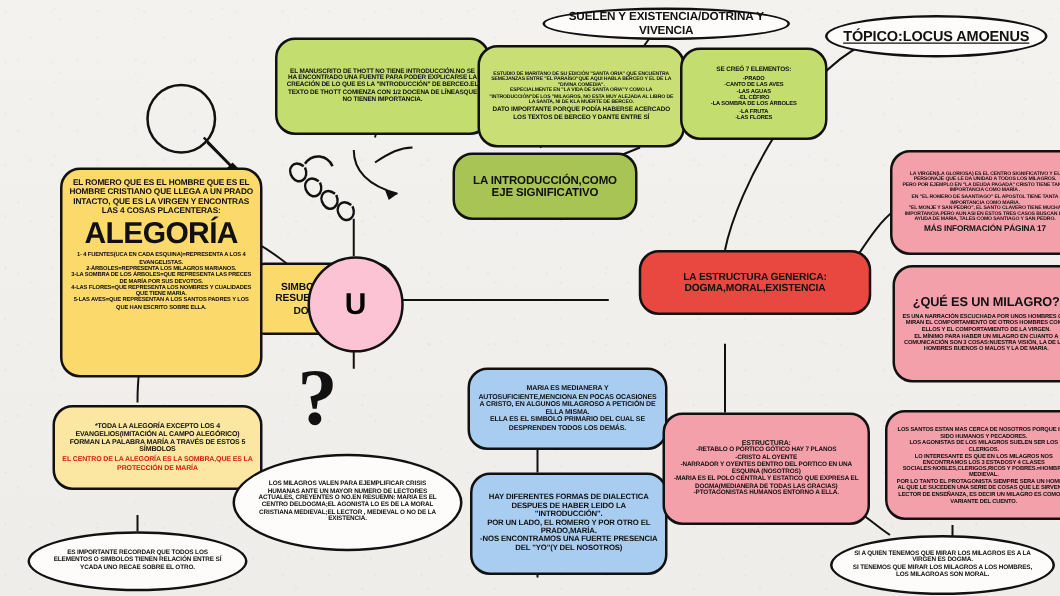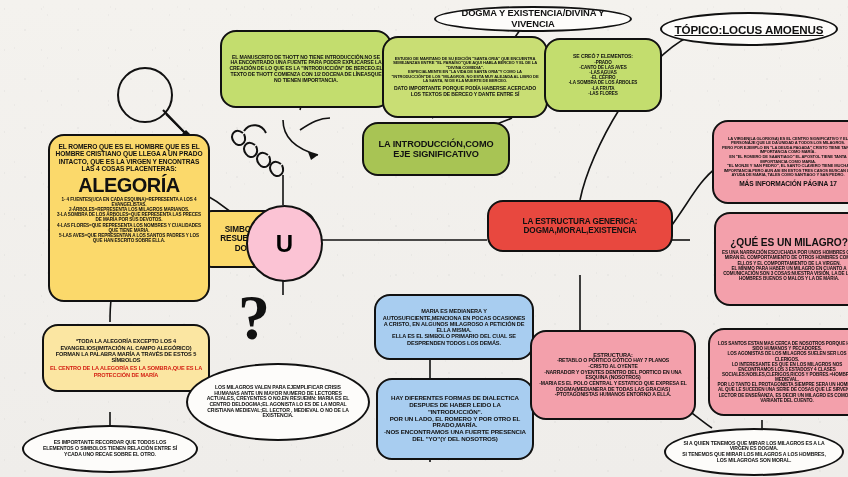--- a/index.html
+++ b/index.html
@@ -52,21 +52,21 @@
 
   .t4{font-size:4.1px;}
   .t45{font-size:4.6px;}
   .t5{font-size:5.1px;}
   .t55{font-size:5.6px;}
   .t6{font-size:6.2px;}
   .t65{font-size:6.6px;}
   .t8{font-size:8.2px;}
   .t9{font-size:9.2px;}
   .t10{font-size:10.2px;}
-  .t22{font-size:20px;letter-spacing:-.5px;}
+  .t22{font-size:24px;letter-spacing:-.5px;}
 
   .hdr{font-size:9.4px;}
   .big{font-size:19px;}
 
   .redtext{color:#d41f12;}
   .block{white-space:pre-line;}
   .gap{margin-top:2px;}
 
   .qmark{
     position:absolute;left:238px;top:286px;
@@ -147,21 +147,21 @@
     <path d="M318 155 l -10 -3 l 3 8 z"></path>
     <path d="M186 185 l 9 -5 l -1 9 z" transform="translate(-4,0)"></path>
   </g>
 
   <g fill="none" stroke="#111" stroke-width="1.6">
     <path d="M300 130 C 312 122, 320 118, 330 118"></path>
   </g>
 </svg>
 
 <div class="node ell white hdr" style="left:434px;top:6px;width:198px;height:26px;">
-  <span>DOGMA Y EXISTENCIA/DIVINA Y VIVENCIA</span>
+  <span>SUELEN Y EXISTENCIA/DOTRINA Y VIVENCIA</span>
 </div>
 
 <div class="node ell white big" style="left:660px;top:12px;width:178px;height:34px;">
   <span style="font-size:11.6px;text-decoration:underline;">TÓPICO:LOCUS AMOENUS</span>
 </div>
 
 <div class="node rr green t5" style="left:196px;top:30px;width:172px;height:78px;">
   <span class="block">EL MANUSCRITO DE THOTT NO TIENE INTRODUCCIÓN.NO SE HA ENCONTRADO UNA FUENTE PARA PODER EXPLICARSE LA CREACIÓN DE LO QUE ES LA "INTRODUCCIÓN" DE BERCEO.EL TEXTO DE THOTT COMIENZA CON 1/2 DOCENA DE LÍNEASQUE NO TIENEN IMPORTANCIA.</span>
 </div>
 
@@ -191,21 +191,21 @@
 </div>
 
 <div class="qmark">
   <span>?</span>
 </div>
 
 <div class="node rr yellow t8" style="left:172px;top:210px;width:120px;height:58px;">
   <span class="block">SIMBOLOS QUE RESUELVEN ESTA DOCTRINA</span>
 </div>
 
-<div class="node rr red t8" style="left:463px;top:200px;width:186px;height:52px;">
+<div class="node rr red t8" style="left:487px;top:200px;width:186px;height:52px;">
   <span class="block">LA ESTRUCTURA GENERICA: DOGMA,MORAL,EXISTENCIA</span>
 </div>
 
 <div class="node rr yellow" style="left:24px;top:134px;width:162px;height:168px;padding:5px 4px;justify-content:flex-start;">
   <span class="block t65" style="margin-top:2px;">EL ROMERO QUE ES EL HOMBRE QUE ES EL HOMBRE CRISTIANO QUE LLEGA A UN PRADO INTACTO, QUE ES LA VIRGEN Y ENCONTRAS LAS 4 COSAS PLACENTERAS:</span>
   <span class="t22" style="margin:1px 0 1px;">ALEGORÍA</span>
   <span class="block t45">1- 4 FUENTES(UCA EN CADA ESQUINA)=REPRESENTA A LOS 4 EVANGELISTAS.
 2-ÁRBOLES=REPRESENTA LOS MILAGROS MARIANOS.
 3-LA SOMBRA DE LOS ÁRBOLES=QUE REPRESENTA LAS PRECES DE MARÍA POR SUS DEVOTOS.
 4-LAS FLORES=QUE REPRESENTA LOS NOMBRES Y CUALIDADES QUE TIENE MARIA.

